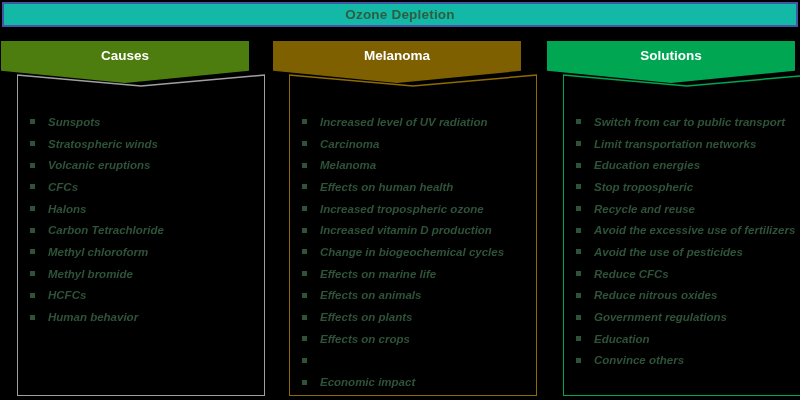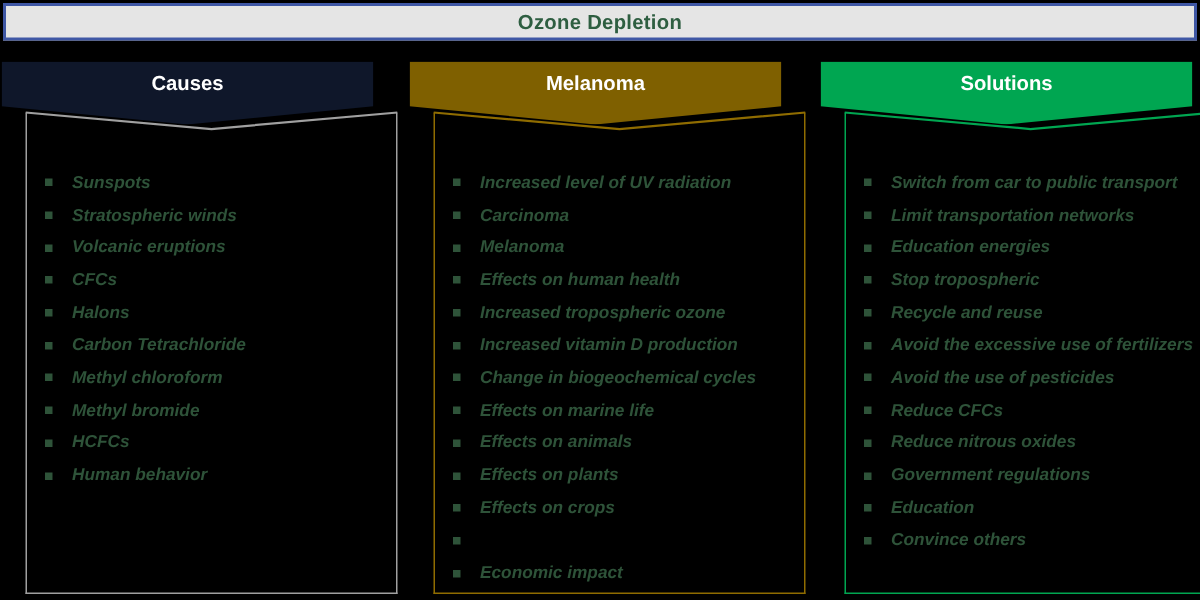--- a/index.html
+++ b/index.html
@@ -89,26 +89,26 @@
   .item-label {
     color: #2E5339;
     font-weight: bold;
     font-size: 11.5px;
     white-space: nowrap;
   }
 </style>
 </head>
 <body style="background: rgb(0, 0, 0);">
 
-<div class="banner" style="background: #e5e5e5; border-color: rgb(63, 87, 165);">
+<div class="banner" style="background: #14b8a6; border-color: rgb(63, 87, 165);">
   <span class="banner-title" style="color: rgb(46, 94, 65);">Ozone Depletion</span>
 </div>
 
 <div class="column col-causes">
-  <div class="col-header" style="background: #0f172a; color: rgb(255, 255, 255);">Causes</div>
+  <div class="col-header" style="background: #4d7c0f; color: rgb(255, 255, 255);">Causes</div>
   <div class="panel" style="border-color: rgb(160, 160, 160);">
     <svg class="panel-top" viewBox="0 0 248 14" preserveAspectRatio="none">
       <polyline points="0,1 124,12 248,1" fill="none" stroke-width="1.5" stroke="#A0A0A0"></polyline>
     </svg>
     <ul class="item-list">
         <li>
           <span class="bullet" style="background: rgb(46, 83, 57);"></span>
           <span class="item-label" style="color: rgb(46, 83, 57);">Sunspots</span>
         </li>
         <li>

